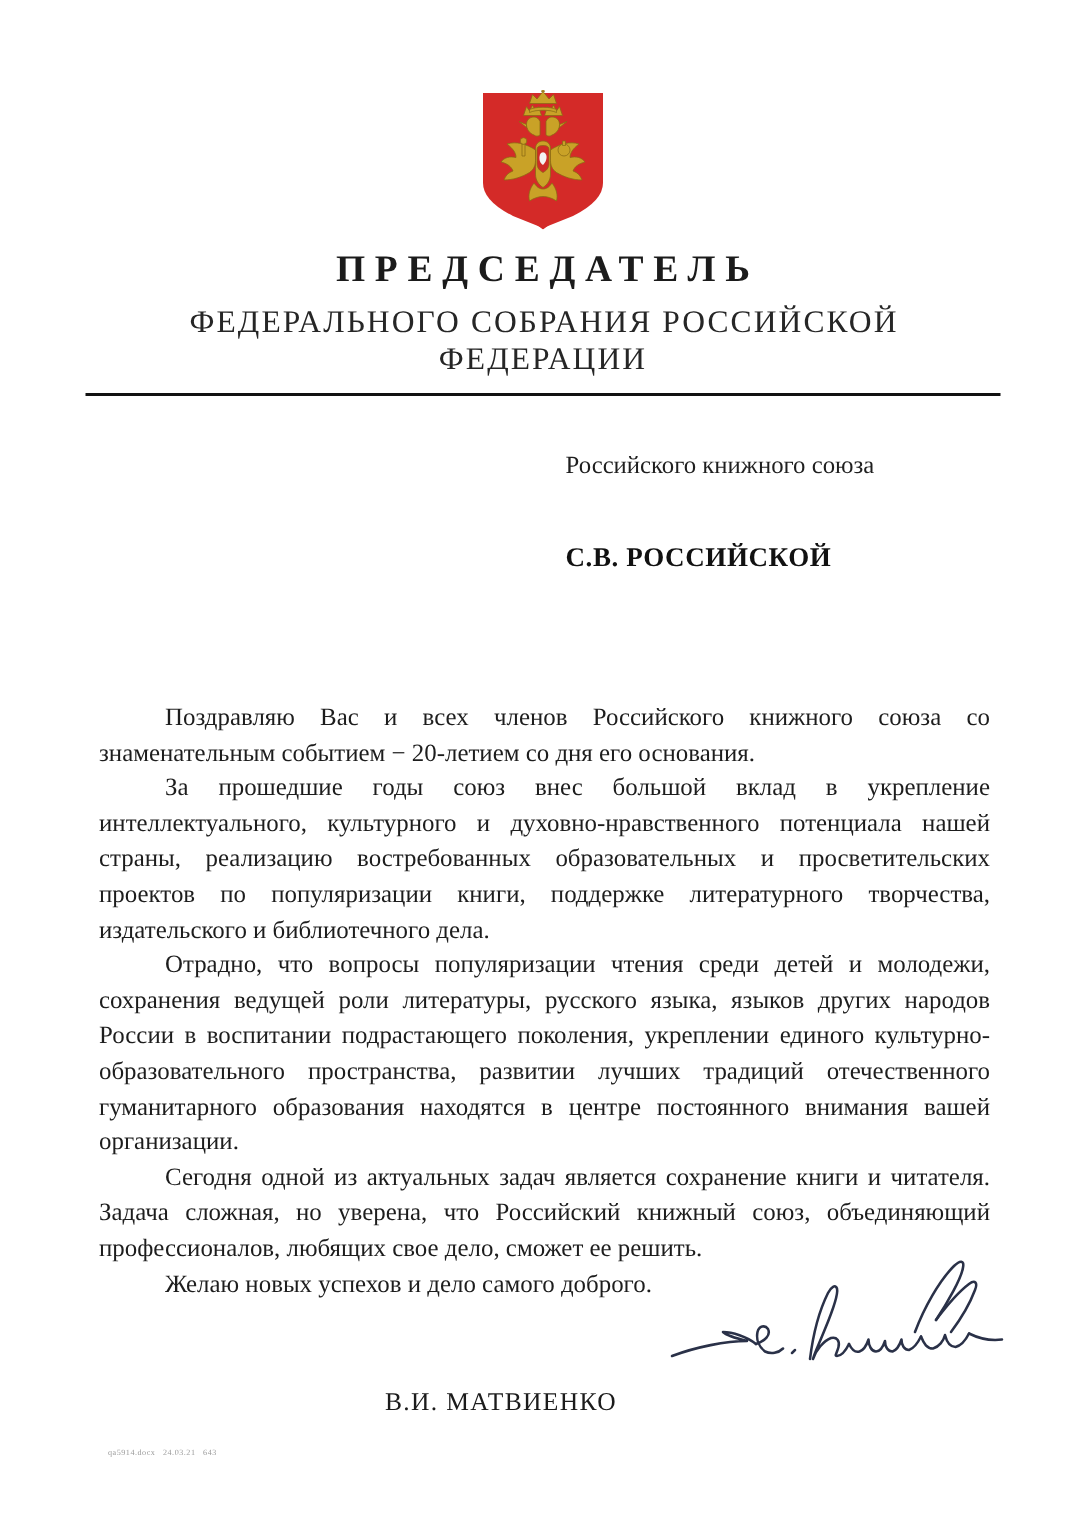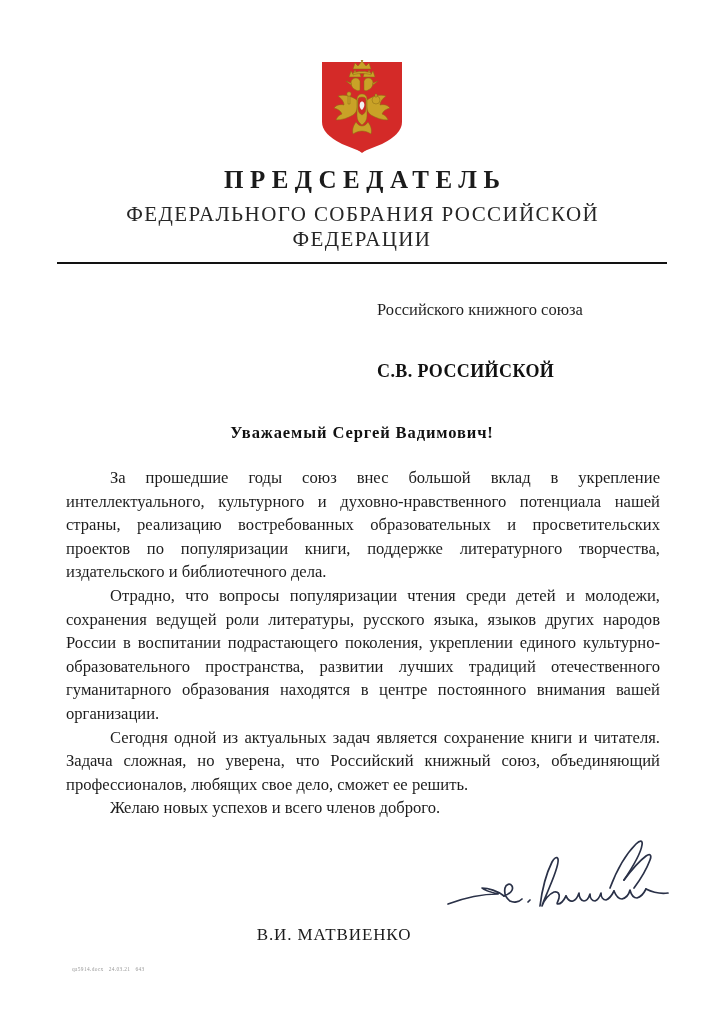--- a/index.html
+++ b/index.html
@@ -221,27 +221,27 @@
     <div class="lh-line1">ПРЕДСЕДАТЕЛЬ</div>
     <div class="lh-line3">ФЕДЕРАЛЬНОГО СОБРАНИЯ РОССИЙСКОЙ ФЕДЕРАЦИИ</div>
   </div>
   <div class="rule"></div>
 
   <div class="addressee">
     <div>Российского книжного союза</div>
   </div>
   <div class="addressee-name">С.В. РОССИЙСКОЙ</div>
 
-  <div class="salutation">Уважаемый Сергей Вадимович!</div>
 
   <div class="body-text">
+    <p class="last-line-left">Поздравляю Вас и всех членов Российского книжного союза со знаменательным событием − 20-летием со дня его основания.</p>
     <p class="last-line-left">За прошедшие годы союз внес большой вклад в укрепление интеллектуального, культурного и духовно-нравственного потенциала нашей страны, реализацию востребованных образовательных и просветительских проектов по популяризации книги, поддержке литературного творчества, издательского и библиотечного дела.</p>
     <p class="last-line-left">Отрадно, что вопросы популяризации чтения среди детей и молодежи, сохранения ведущей роли литературы, русского языка, языков других народов России в воспитании подрастающего поколения, укреплении единого культурно-образовательного пространства, развитии лучших традиций отечественного гуманитарного образования находятся в центре постоянного внимания вашей организации.</p>
     <p class="last-line-left">Сегодня одной из актуальных задач является сохранение книги и читателя. Задача сложная, но уверена, что Российский книжный союз, объединяющий профессионалов, любящих свое дело, сможет ее решить.</p>
-    <p class="last-line-left">Желаю новых успехов и всего членов доброго.</p>
+    <p class="last-line-left">Желаю новых успехов и дело самого доброго.</p>
   </div>
 
   <div class="signature-wrap">
     <svg class="signature-svg" viewBox="0 0 240 92" aria-hidden="true">
       <g fill="none" stroke="#2a3148" stroke-width="1.7" stroke-linecap="round" stroke-linejoin="round">
         <path d="M8 68 C24 62 44 58 58 58 C50 56 44 54 42 52 C48 52 58 55 64 60"></path>
         <path d="M64 60 C70 58 74 54 72 50 C70 47 66 48 65 52 C64 57 66 62 70 65 C74 67 79 66 82 63"></path>
         <path d="M88 66 L90 64"></path>
         <path d="M100 70 C102 54 106 38 112 26 C114 22 117 20 118 23 C119 27 115 38 110 50 C106 60 103 66 102 70 C104 64 109 58 114 56 C118 55 120 58 119 62 C118 66 116 68 118 68 C121 68 124 64 126 60"></path>
         <path d="M126 60 C128 64 130 66 133 65 C136 64 138 60 139 57 C139 61 141 65 144 65 C147 65 149 61 150 58 C150 62 152 65 155 65 C158 64 160 60 161 57 C161 61 163 64 166 64 C169 63 172 59 174 55"></path>

